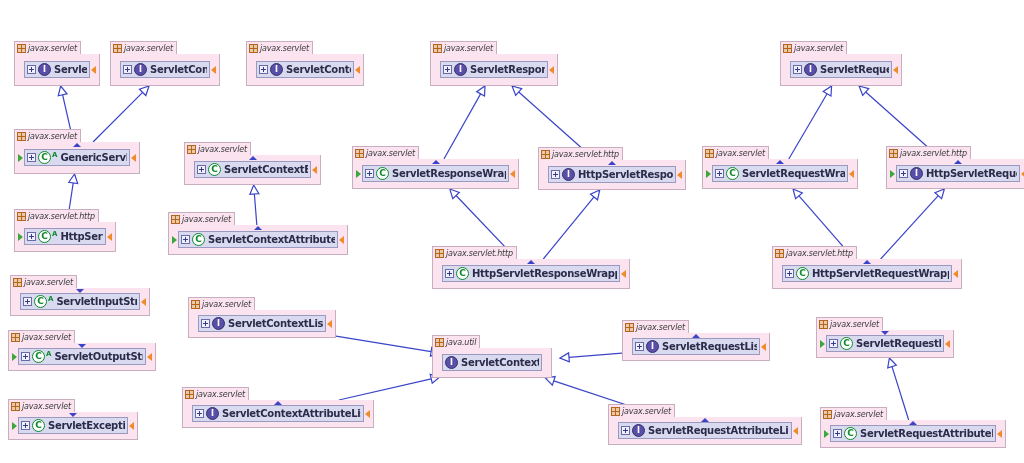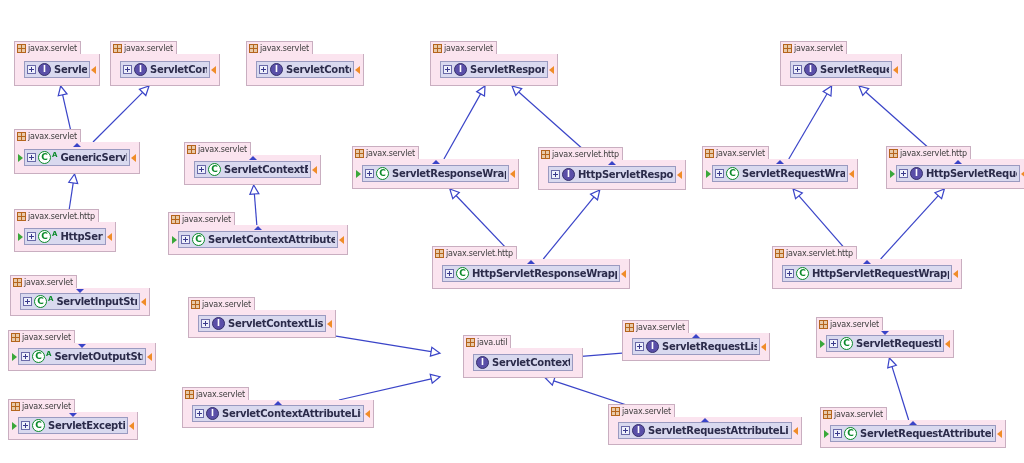--- a/index.html
+++ b/index.html
@@ -70,20 +70,21 @@
   }
   .pkg-icon::after {
     top: 0; bottom: 0; left: 3px; width: 1px;
   }
   .pkg-name {
     font-size: 8px;
     line-height: 9px;
     color: #3b3b3b;
     font-family: "DejaVu Sans", "Liberation Sans", sans-serif;
     letter-spacing: -0.2px;
+    font-style: italic;
   }
   .node-body {
     position: relative;
     height: 100%;
     display: flex;
     align-items: center;
     padding: 0 2px;
     box-sizing: border-box;
   }
   
@@ -591,21 +592,21 @@
         <span class="left-arrow on"></span>
         <div class="title-bar">
           <span class="plus-box"></span>
           <span class="type-icon klass">C</span>
           <span class="node-label">ServletRequestEvent</span>
           <span class="chev down"></span>
         </div>
         <span class="right-arrow on"></span>
       </div>
     </div>
-    <div class="node" style="left: 463px; top: 348px; width: 120px; height: 30px;">
+    <div class="node" style="left: 432px; top: 348px; width: 120px; height: 30px;">
       <div class="node-pkgtab">
         <span class="pkg-icon"></span>
         <span class="pkg-name">java.util</span>
       </div>
       <div class="node-body">
         <span class="left-arrow"></span>
         <div class="title-bar">
           <span class="type-icon iface">I</span>
           <span class="node-label">ServletContext</span>
         </div>

